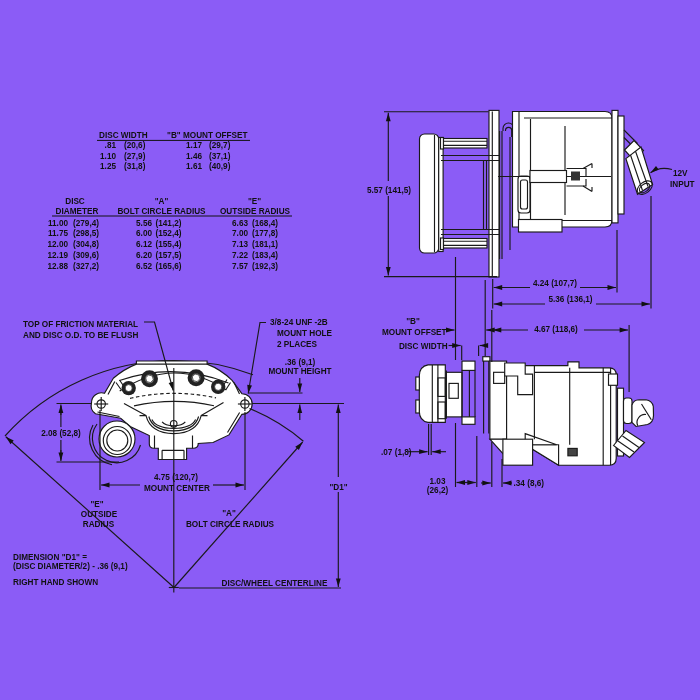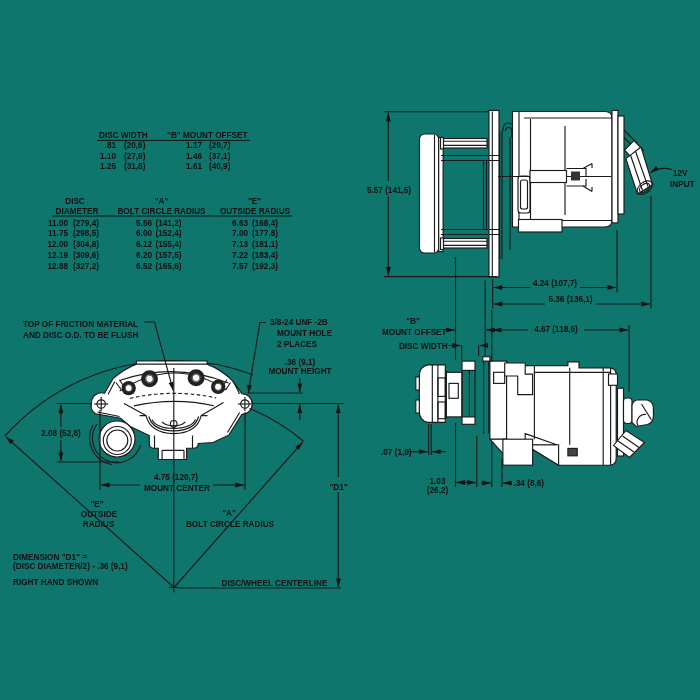--- a/index.html
+++ b/index.html
@@ -1,16 +1,16 @@
 <!DOCTYPE html>
 <html><head>
 <meta charset="utf-8">
 <style>
 html,body{margin:0;padding:0;background:#fff;}
-#page{position:relative;width:700px;height:700px;background:#0f766e;overflow:hidden;}
+#page{position:relative;width:700px;height:700px;background:#8b5cf6;overflow:hidden;}
 svg{position:absolute;left:0;top:0;}
 text{font-family:"Liberation Sans",sans-serif;font-weight:bold;fill:#111;}
 .t8{font-size:8.2px;}
 </style>
 </head>
 <body>
 <div id="page">
 <svg width="700" height="700" viewBox="0 0 700 700">
 <defs>
 <marker id="ar" markerWidth="10" markerHeight="8" refX="9" refY="4" orient="auto" markerUnits="userSpaceOnUse">

